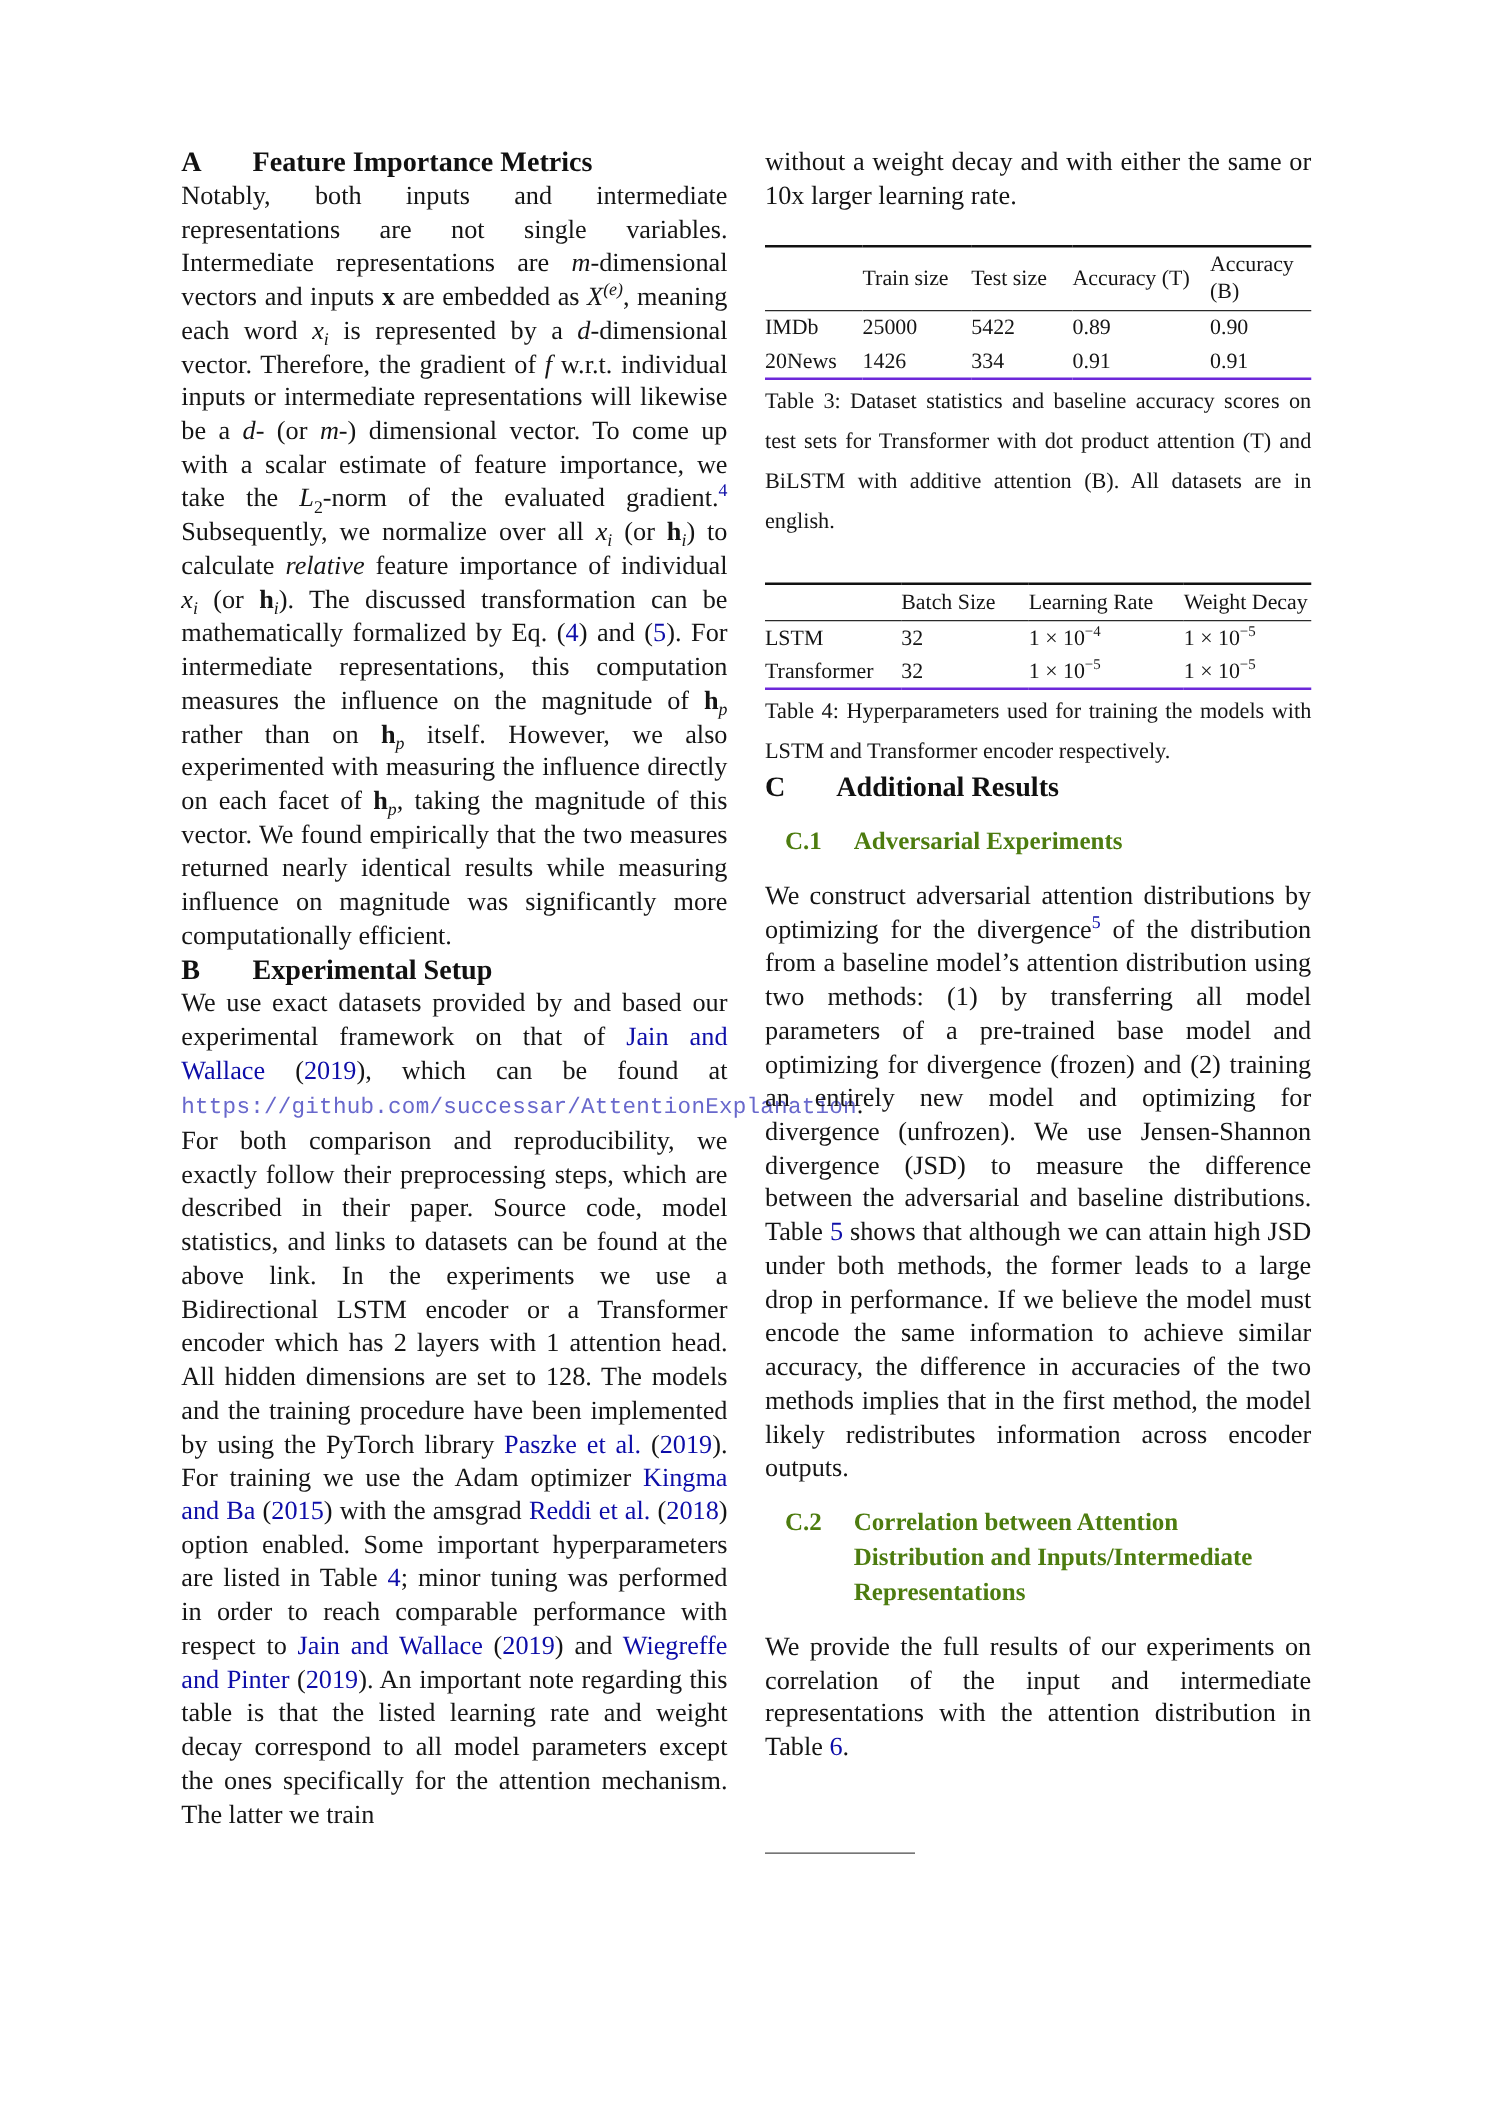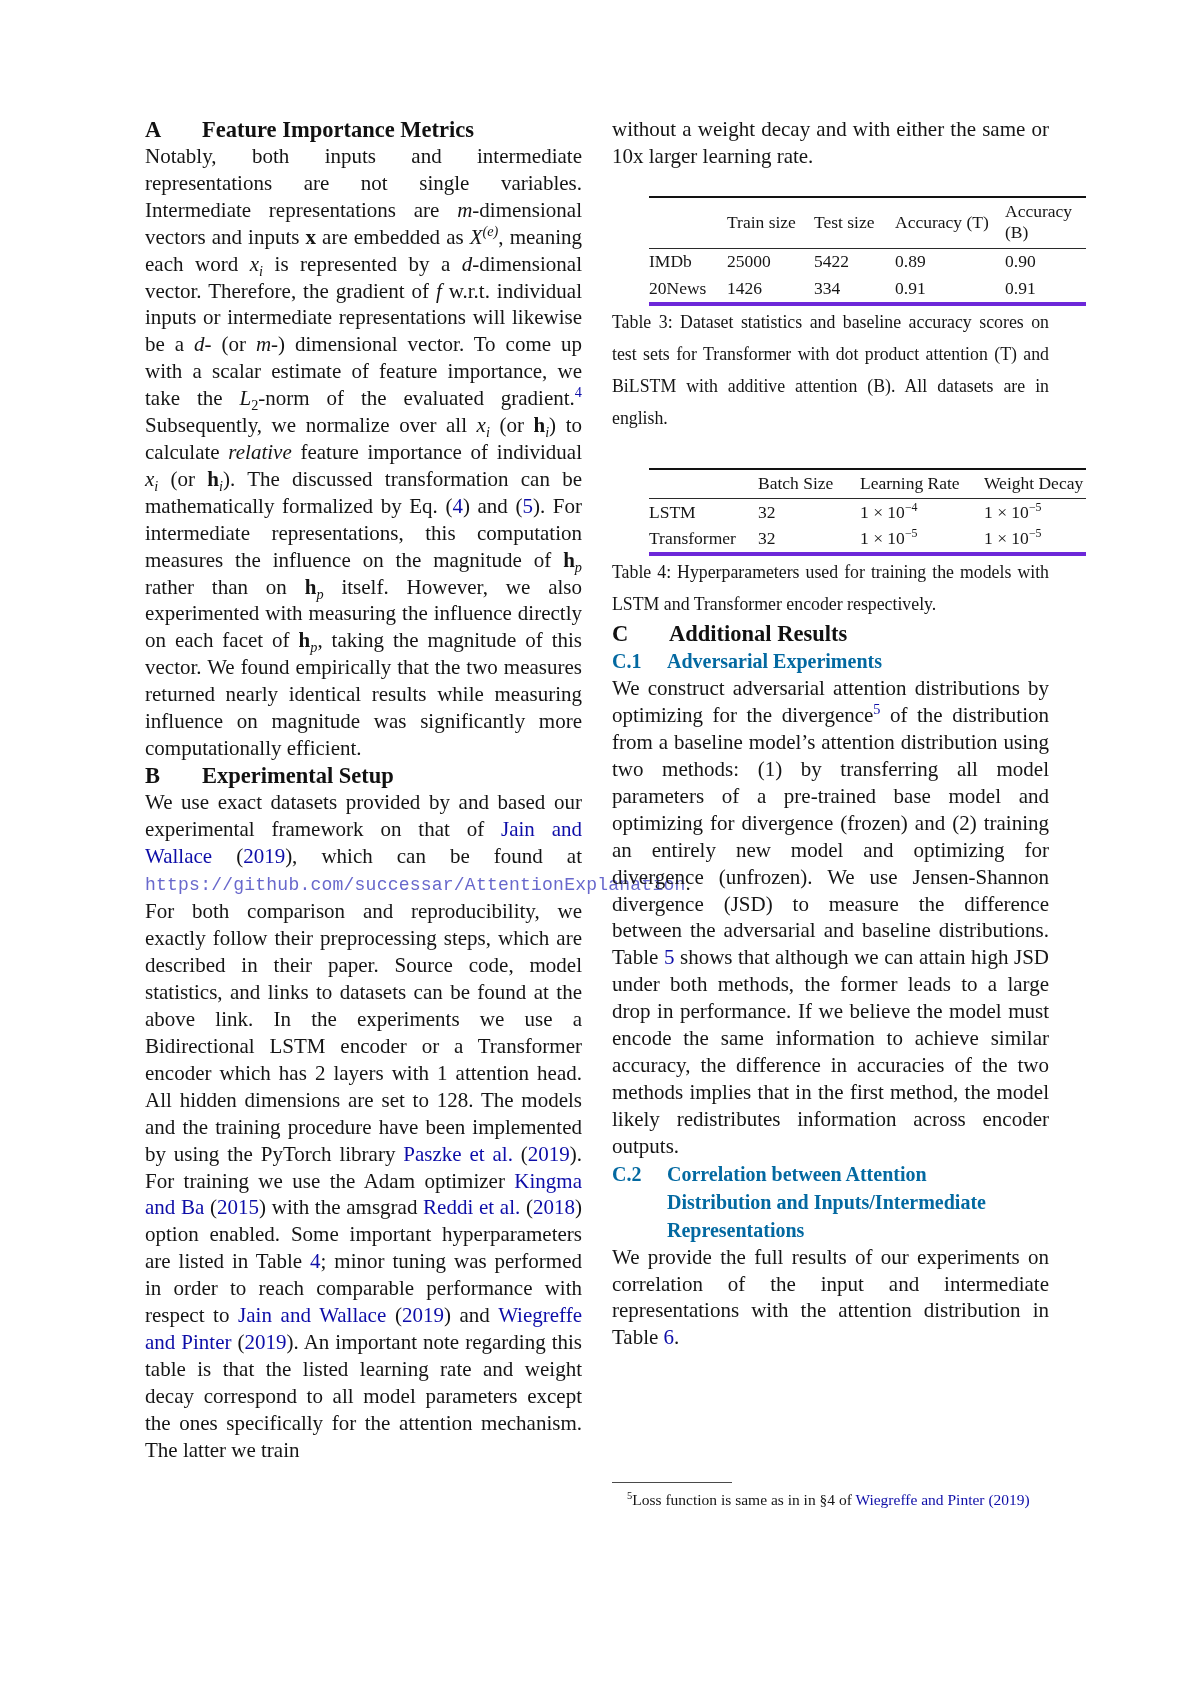--- a/index.html
+++ b/index.html
@@ -6,38 +6,38 @@
   html,body{margin:0;padding:0;background:#ffffff;}
   .page{position:relative;width:1190px;height:1683px;background:#ffffff;overflow:hidden;
         font-family:"Liberation Serif","DejaVu Serif",serif;color:var(--ink);}
   .col{position:absolute;top:116px;width:437px;}
   .col-left{left:145px;}
   .col-right{left:612px;}
 
   p.body{font-size:21px;line-height:26.9px;text-align:justify;margin:0;}
   h2.sec{display:flex;font-size:22.5px;line-height:27px;margin:0;font-weight:bold;color:#111;}
   h2.sec .num{width:57px;flex:none;}
-  h3.subsec{display:flex;font-size:20px;line-height:28px;margin:0;font-weight:bold;color:#0369a1;}
+  h3.subsec{display:flex;font-size:20px;line-height:28px;margin:16px;font-weight:bold;color:#4d7c0f;}
   h3.subsec .num{width:55px;flex:none;}
   h3.subsec .ttl{max-width:352px;}
 
   .sp-a-body{margin-top:23px;}
   .sp-b-head{margin-top:30px;}
   .sp-b-body{margin-top:24px;}
   .sp-table{margin-top:26px;}
   .sp-caption{margin-top:13px;}
   .sp-table4{margin-top:34px;}
   .sp-c-head{margin-top:46px;}
   .sp-c1-head{margin-top:18px;}
   .sp-c1-body{margin-top:13px;}
   .sp-c2-head{margin-top:18px;}
   .sp-c2-body{margin-top:14px;}
 
   table.datatable{width:100%;border-collapse:collapse;table-layout:fixed;
-    border-top:2px solid #121212;border-bottom:4px solid #6d28d9;font-size:17.5px;line-height:21.5px;margin-left:37px;}
+    border-top:2px solid #121212;border-bottom:2px solid #6d28d9;font-size:17.5px;line-height:21.5px;}
   .datatable th{font-weight:normal;text-align:left;padding:3px 2px 4px 0;border-bottom:1.3px solid #2a2a2a;}
   .datatable td{padding:2.5px 2px 2.5px 0;}
   .t3 th:nth-child(1){width:76px}.t3 th:nth-child(2){width:85px}
   .t3 th:nth-child(3){width:79px}.t3 th:nth-child(4){width:108px}
   .t4 th:nth-child(1){width:107px}.t4 th:nth-child(2){width:100px}.t4 th:nth-child(3){width:122px}
 
   p.caption{font-size:17.8px;line-height:32px;text-align:justify;margin:0;}
 
   .footnote{position:absolute;width:437px;font-size:15.5px;line-height:20.5px;text-align:justify;}
   .fn-left{left:145px;top:1486px;}
@@ -146,16 +146,15 @@
     <h3 class="subsec sp-c2-head">
       <span class="num">C.2</span>
       <span class="ttl">Correlation between Attention Distribution and Inputs/Intermediate Representations</span>
     </h3>
     <p class="body sp-c2-body"><span class="r-n">We provide the full results of our experiments on correlation of the input and intermediate representations with the attention distribution in Table </span><span class="r-l">6</span><span class="r-n">.</span></p>
   </div>
 
 
   <div class="footnote fn-right">
     <div class="fnrule"></div>
-    <p><span class="r-sup">5</span><span class="r-n">Loss function is same as in in §4 of </span><span class="r-l">Wiegreffe and Pinter</span><span class="r-n"> </span><span class="r-l">(2019)</span></p>
   </div>
 
 </div>
 
 </body></html>

